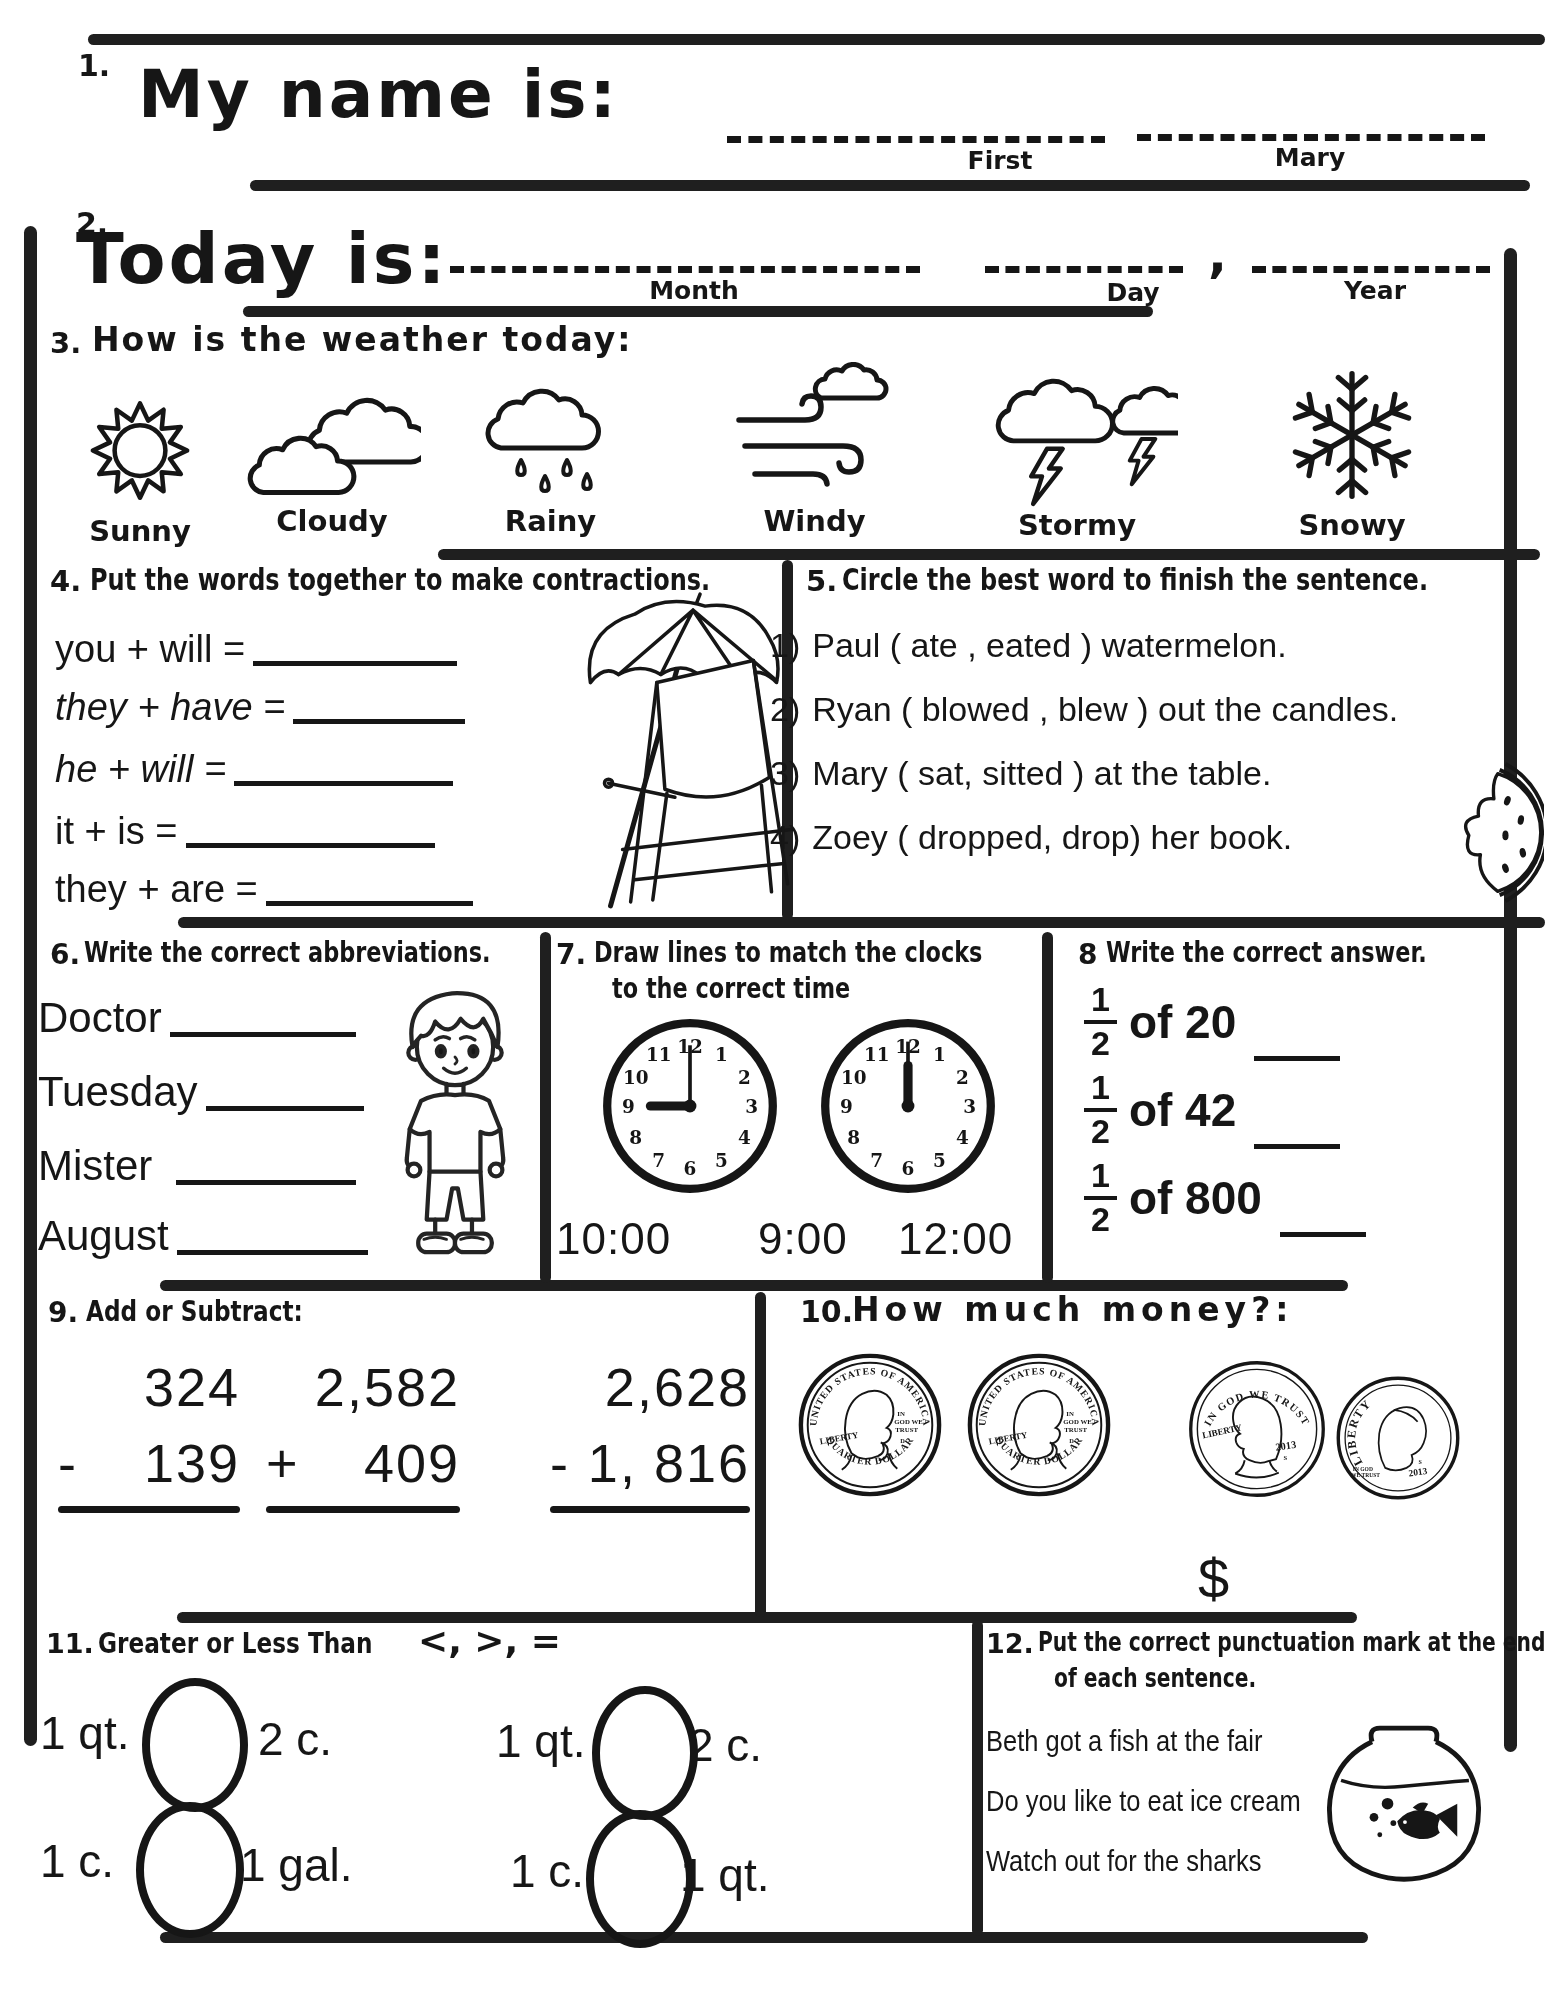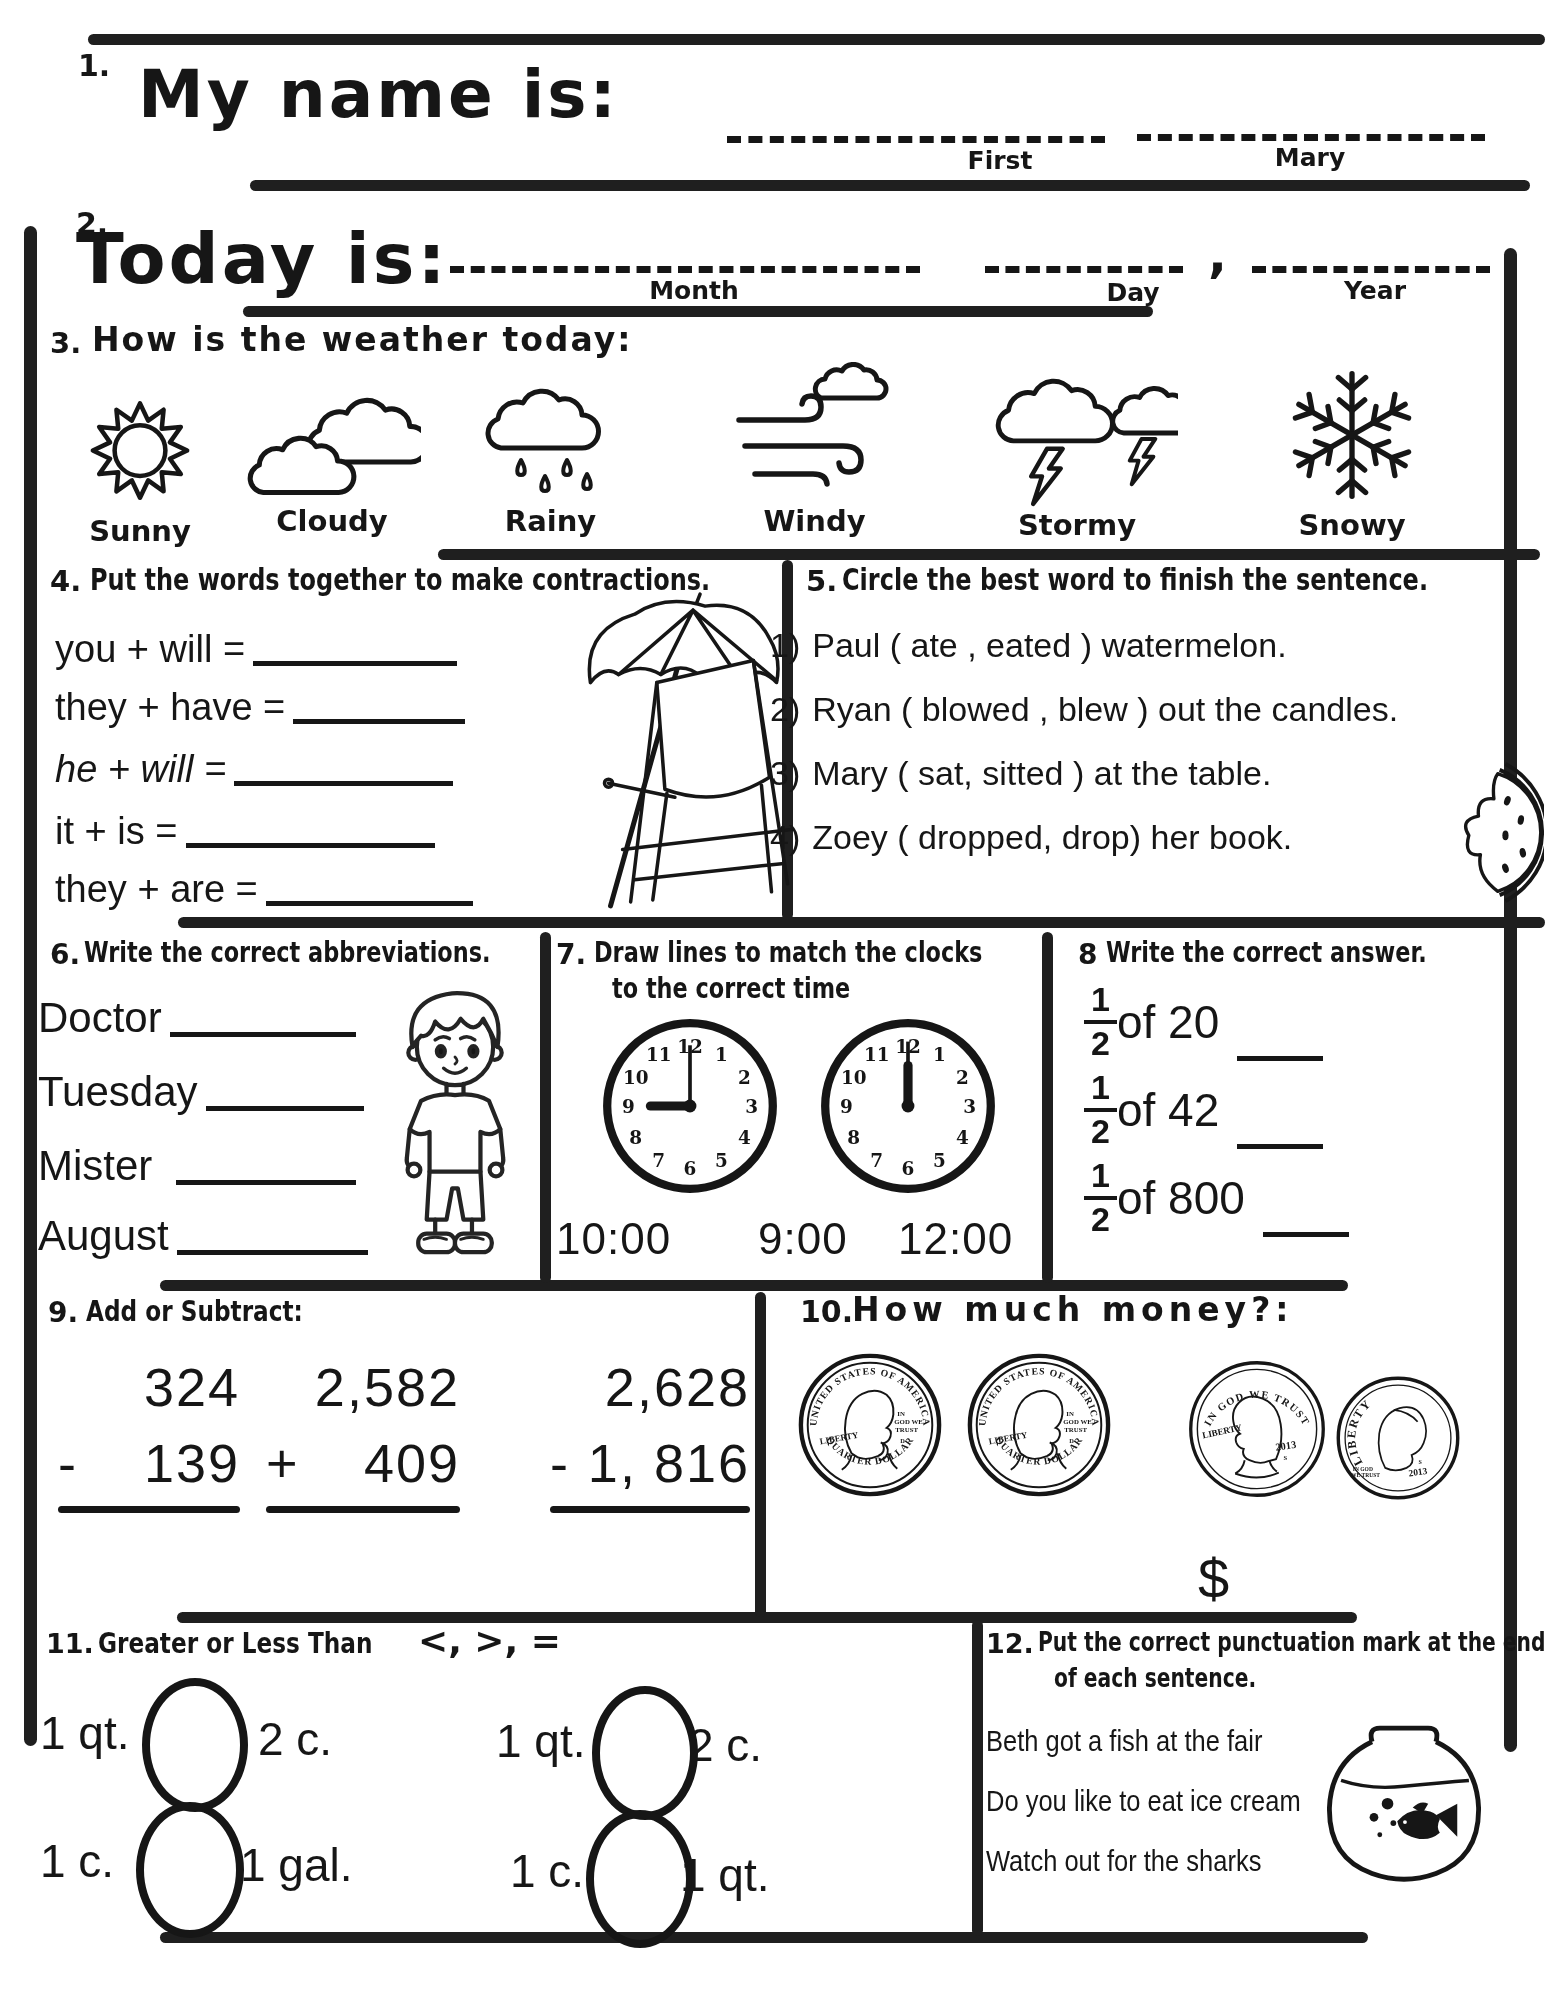--- a/index.html
+++ b/index.html
@@ -23,21 +23,21 @@
   .sentrow{position:absolute;display:flex;gap:12px;white-space:nowrap;font-size:34px;}
   .wlabel{font-family:"DejaVu Sans",sans-serif;font-weight:700;font-size:29px;text-align:center;display:block;}
   .wopt{position:absolute;text-align:center;}
   .wopt svg{display:block;margin:0 auto;}
   .timechoice{position:absolute;font-size:44px;letter-spacing:1px;}
   .fracrow{position:absolute;display:flex;align-items:center;}
   .frac{display:inline-flex;flex-direction:column;align-items:center;
         font-family:"Liberation Sans",sans-serif;font-weight:700;font-size:34px;line-height:1.05;}
   .fnum{border-bottom:4px solid #161616;padding:0 7px 2px;}
   .fden{padding-top:2px;}
-  .fof{font-size:46px;font-weight:400;white-space:nowrap;}
+  .fof{font-size:46px;font-weight:700;margin-left:12px;white-space:nowrap;}
   .fblank{width:86px;border-bottom:5px solid #161616;height:50px;margin-left:18px;align-self:flex-end;}
   .mathp{position:absolute;font-size:54px;letter-spacing:2px;}
   .mtop{text-align:right;}
   .mrow{display:flex;justify-content:space-between;margin-top:14px;}
   .mline{height:7px;background:#161616;border-radius:4px;margin-top:12px;}
   .cmp{position:absolute;font-size:46px;white-space:nowrap;}
   .cmpcircle{position:absolute;border:8px solid #161616;border-radius:50%;background:transparent;}
   .s12sent{position:absolute;font-size:30px;transform:scaleX(.85);transform-origin:0 0;white-space:nowrap;}
 </style>
 </head>
@@ -146,21 +146,21 @@
     </svg>
     <span class="wlabel">Snowy</span>
   </div>
 
   <div class="qnum" style="left:50px;top:564px;font-size:29px;">4.</div>
   <div class="shead" style="left:90px;top:562px;">Put the words together to make contractions.</div>
   <div class="fillrow" style="left:55px;top:628px;width:402px;">
     <span class="fr-text">you + will =</span>
       <span class="fr-blank"></span>
     </div>
-  <div class="fillrow" style="left:55px;top:686px;width:410px;">
+  <div class="fillrow" style="left:55px;top:686px;width:410px;font-style:italic;">
     <span class="fr-text">they + have =</span>
       <span class="fr-blank"></span>
     </div>
   <div class="fillrow" style="left:55px;top:748px;width:398px;font-style:italic;">
     <span class="fr-text">he + will =</span>
       <span class="fr-blank"></span>
     </div>
   <div class="fillrow" style="left:55px;top:868px;width:418px;">
     <span class="fr-text">they + are =</span>
       <span class="fr-blank"></span>

